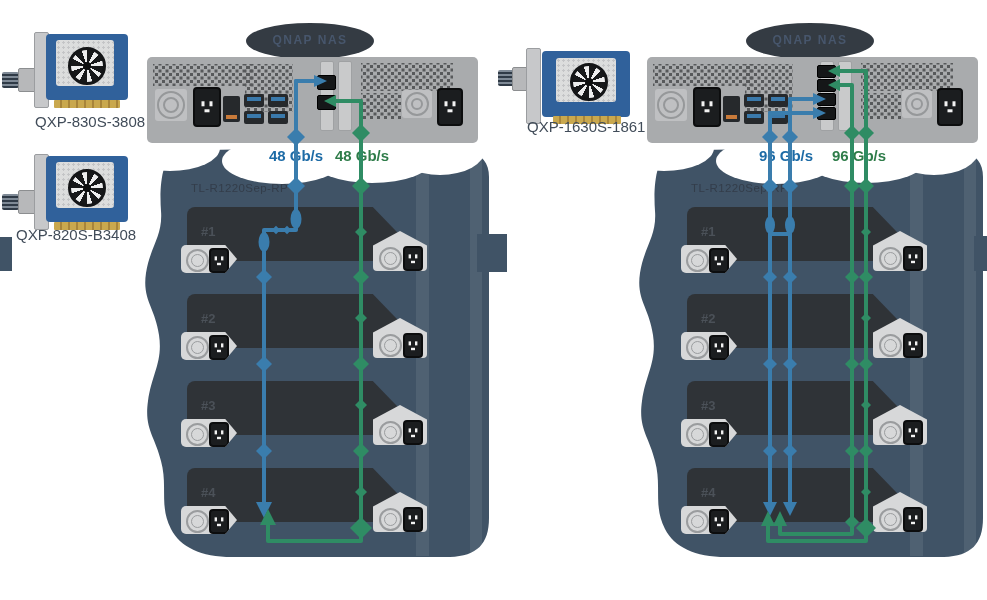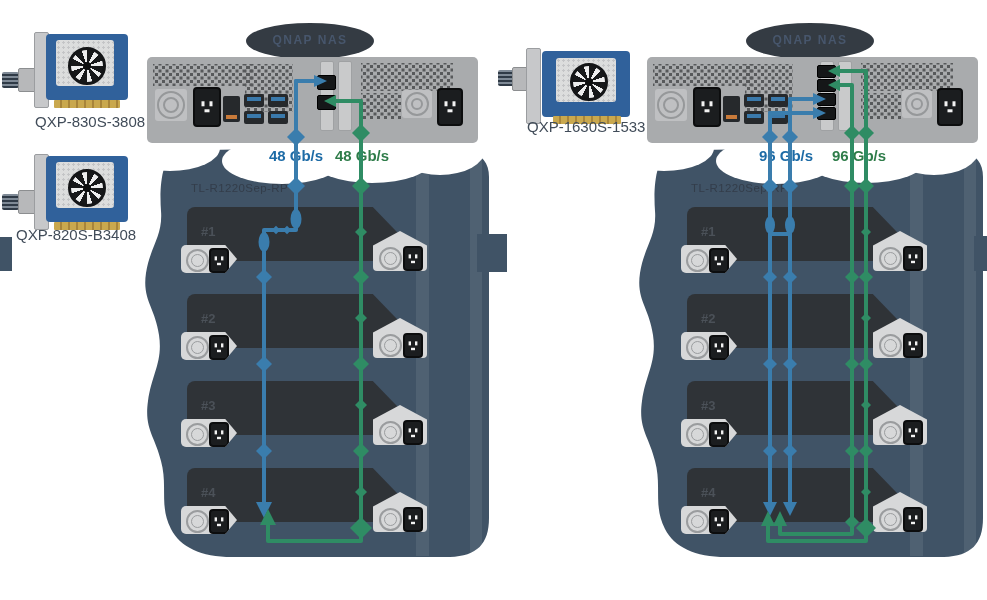--- a/index.html
+++ b/index.html
@@ -211,21 +211,21 @@
 
   <div class="card" style="left:498px;top:46px">
     <div class="c-conn" style="left:0;top:24px"></div>
     <div class="c-port" style="left:14px;top:21px"></div>
     <div class="c-brk" style="left:28px;top:2px"></div>
     <div class="c-pcb" style="left:44px;top:5px;width:88px"></div>
     <div class="c-hs" style="left:58px;top:12px;width:60px;height:44px"></div>
     <div class="c-fan" style="left:72px;top:17px"></div>
     <div class="c-gold" style="left:55px;top:70px;width:68px"></div>
   </div>
-  <div class="c-label" style="left:527px;top:118px">QXP-1630S-1533</div>
+  <div class="c-label" style="left:527px;top:118px">QXP-1630S-1861</div>
 
   <div class="speed blue" style="left:254px;top:147px">48 Gb/s</div>
   <div class="speed green" style="left:320px;top:147px">48 Gb/s</div>
   <div class="speed blue" style="left:744px;top:147px">96 Gb/s</div>
   <div class="speed green" style="left:817px;top:147px">96 Gb/s</div>
 
   <div class="jbodname" style="left:191px;top:182px">TL-R1220Sep-RP</div>
   <div class="jbodname" style="left:691px;top:182px">TL-R1220Sep-RP</div>
 
   <div class="unit" style="left:187px;top:207px">

